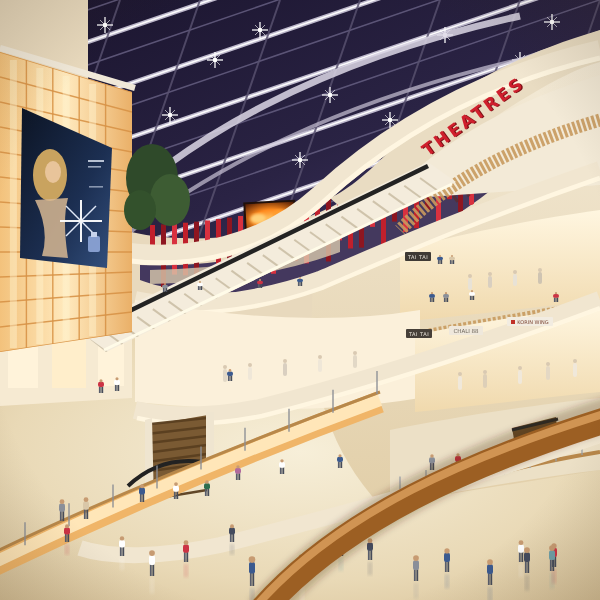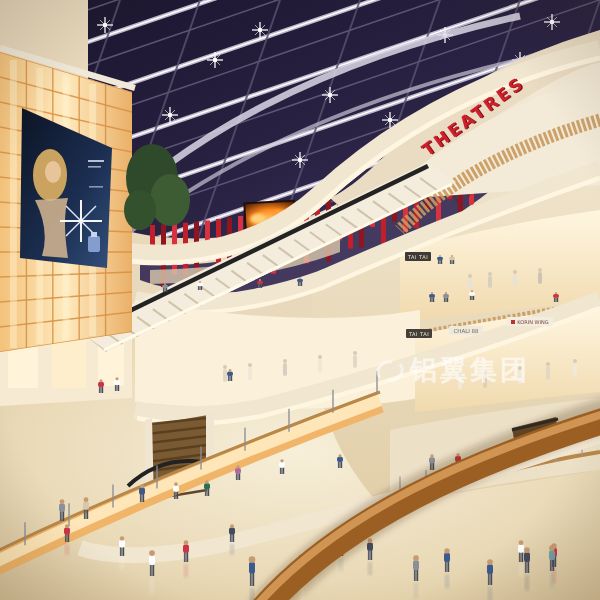--- a/index.html
+++ b/index.html
@@ -648,21 +648,14 @@
 </svg>
 
 <div class="ovl theatres">THEATRES</div>
 <div class="sign tai1">TAI TAI</div>
 <div class="sign tai2">TAI TAI</div>
 <div class="sign chali">CHALI 88</div>
 <div class="sign korin">
   <span class="logo"></span>
   <span>KORIN WING</span>
 </div>
-<div class="ovl watermark">
-  <svg width="30" height="28" viewBox="0 0 30 28">
-    <path d="M4,22 C-2,14 6,4 16,6" stroke="rgba(255,255,255,0.55)" stroke-width="3" fill="none"></path>
-    <path d="M12,24 C22,26 30,16 24,8" stroke="rgba(255,255,255,0.5)" stroke-width="3" fill="none"></path>
-  </svg>
-  <span>铝翼集团</span>
+
 </div>
 
-</div>
-
 </body></html>

